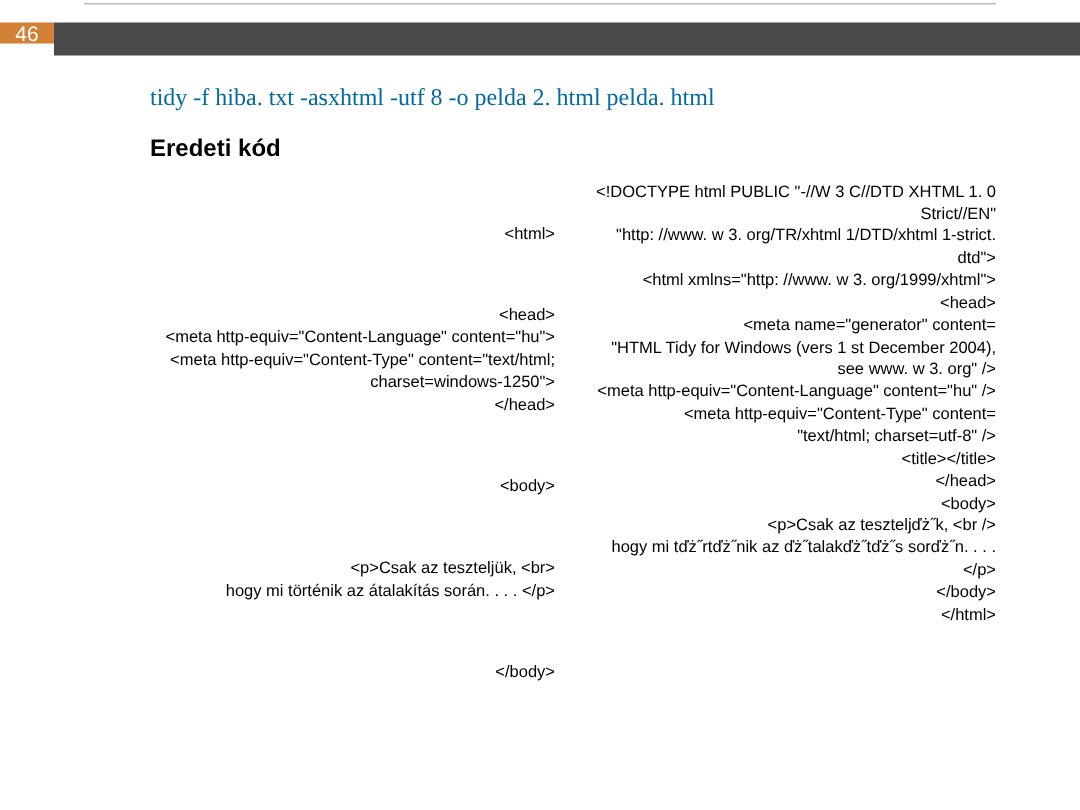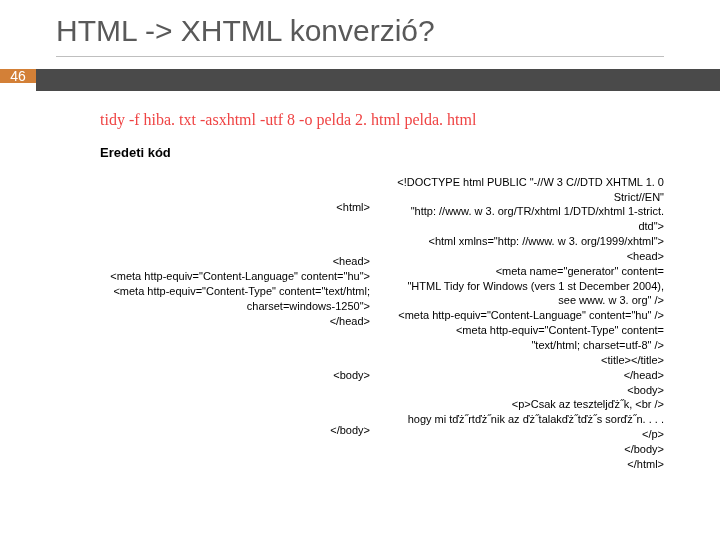--- a/index.html
+++ b/index.html
@@ -4,55 +4,54 @@
 <style>
   * { margin: 0; padding: 0; box-sizing: border-box; }
   html, body { width: 720px; height: 540px; font-family: Arial, Helvetica, sans-serif; background: #fff; color: #000; }
   .slide { width: 720px; height: 540px; position: relative; }
   .title-wrap { padding: 14px 0 6px 56px; }
   .title { font-size: 30px; font-weight: 400; color: #595959; letter-spacing: 0px; }
   .title-rule { border: none; border-top: 1px solid #bfbfbf; margin: 2px 56px 0 56px; }
   .badge-row { display: flex; width: 100%; margin-top: 12px; }
   .badge { background: #d38037; color: #fff; width: 36px; height: 14px; font-size: 14px; display: flex; align-items: center; justify-content: center; font-weight: 400; }
   .badge-bar { background: #4a4a4a; height: 22px; flex: 1; }
-  .command { font-family: Georgia, 'Times New Roman', serif; font-size: 16px; color: #ef4444; margin: 20px 0 16px 100px; }
+  .command { font-family: Georgia, 'Times New Roman', serif; font-size: 16px; color: #0369a1; margin: 20px 0 16px 100px; }
   .cols { display: flex; padding: 0 56px 0 100px; gap: 24px; }
   .col { flex: 1; min-width: 0; }
-  .col-head { font-family: Arial, sans-serif; font-size: 13px; font-weight: 700; color: #000; margin-bottom: 10px; }
+  .col-head { font-family: Arial, sans-serif; font-size: 16px; font-weight: 700; color: #000; margin-bottom: 10px; }
   .code { font-family: Arial, sans-serif; font-size: 11px; line-height: 1.35; color: #000; white-space: pre-wrap; word-wrap: break-word; }
   .code .blk { display: block; margin-bottom: 10px; text-align: right; }
   .code .blk:last-child { margin-bottom: 0; }
 </style>
 </head>
 <body>
 
 <div class="slide">
 
-  <div class="title-wrap">
-    <h1 class="title">HTML -&gt; XHTML konverzió?</h1>
-  </div>
   <hr class="title-rule">
 
   <div class="badge-row">
     <div class="badge">46</div>
     <div class="badge-bar"></div>
   </div>
 
   <div class="command">tidy -f hiba. txt -asxhtml -utf 8 -o pelda 2. html pelda. html</div>
 
   <div class="cols">
     <div class="col">
       <div class="col-head">Eredeti kód</div>
       <div class="code">
         <span class="blk">&lt;html&gt;</span>
         <span class="blk">&lt;head&gt;
 &lt;meta http-equiv="Content-Language" content="hu"&gt;
 &lt;meta http-equiv="Content-Type" content="text/html; charset=windows-1250"&gt;
 &lt;/head&gt;</span>
         <span class="blk">&lt;body&gt;</span>
+        <span class="blk">&lt;p&gt;Csak az teszteljük, &lt;br&gt;
+hogy mi történik az átalakítás során. . . . &lt;/p&gt;</span>
         <span class="blk">&lt;/body&gt;</span>
         
       </div>
     </div>
     <div class="col">
       <div class="code">
         <span class="blk">&lt;!DOCTYPE html PUBLIC "-//W 3 C//DTD XHTML 1. 0 Strict//EN"
 "http: //www. w 3. org/TR/xhtml 1/DTD/xhtml 1-strict. dtd"&gt;
 &lt;html xmlns="http: //www. w 3. org/1999/xhtml"&gt;
 &lt;head&gt;

